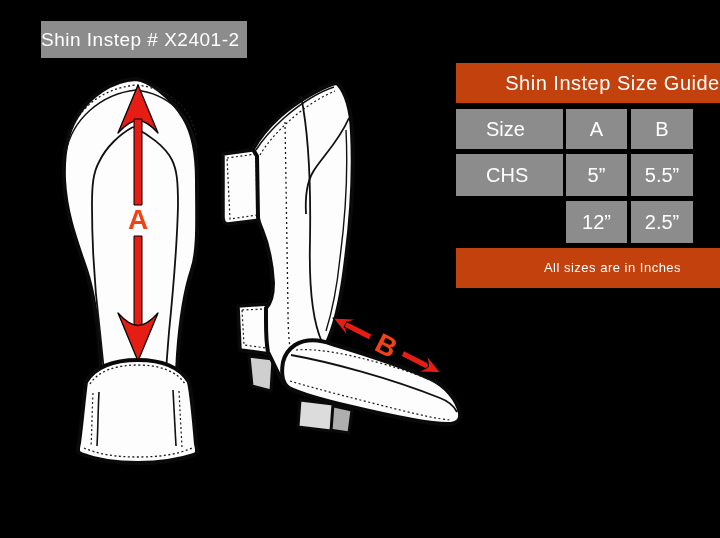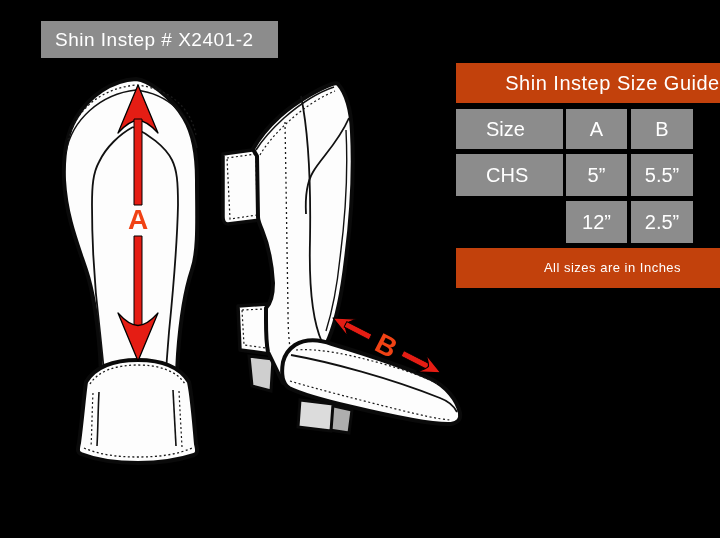--- a/index.html
+++ b/index.html
@@ -7,22 +7,22 @@
     width:720px;height:538px;position:relative;overflow:hidden;
     background:#000;
     font-family:"Liberation Sans", sans-serif;
   }
   .gray-box{
     position:absolute;
     background:#8c8c8c;
     color:#ffffff;
   }
   .product-label{
-    left:41px;top:21px;width:237px;height:37px;
-    line-height:37px;padding-left:14px;box-sizing:border-box;
+    left:41px;top:21px;width:206px;height:37px;
+    line-height:37px;box-sizing:border-box;
     font-size:19px;letter-spacing:0.5px;
   }
   .table-wrap{position:absolute;left:456px;top:0;width:237px;height:300px;}
   .t-row{position:absolute;left:0;width:237px;}
   .t-title{top:63px;height:40px;line-height:40px;text-align:center;font-size:20px;letter-spacing:0.5px;}
   .t-head{top:109px;height:40px;}
   .t-r1{top:154px;height:42px;}
   .t-r2{top:201px;height:42px;}
   .t-foot{top:248px;height:40px;line-height:40px;text-align:center;font-size:13px;letter-spacing:0.5px;}
   .cell{

